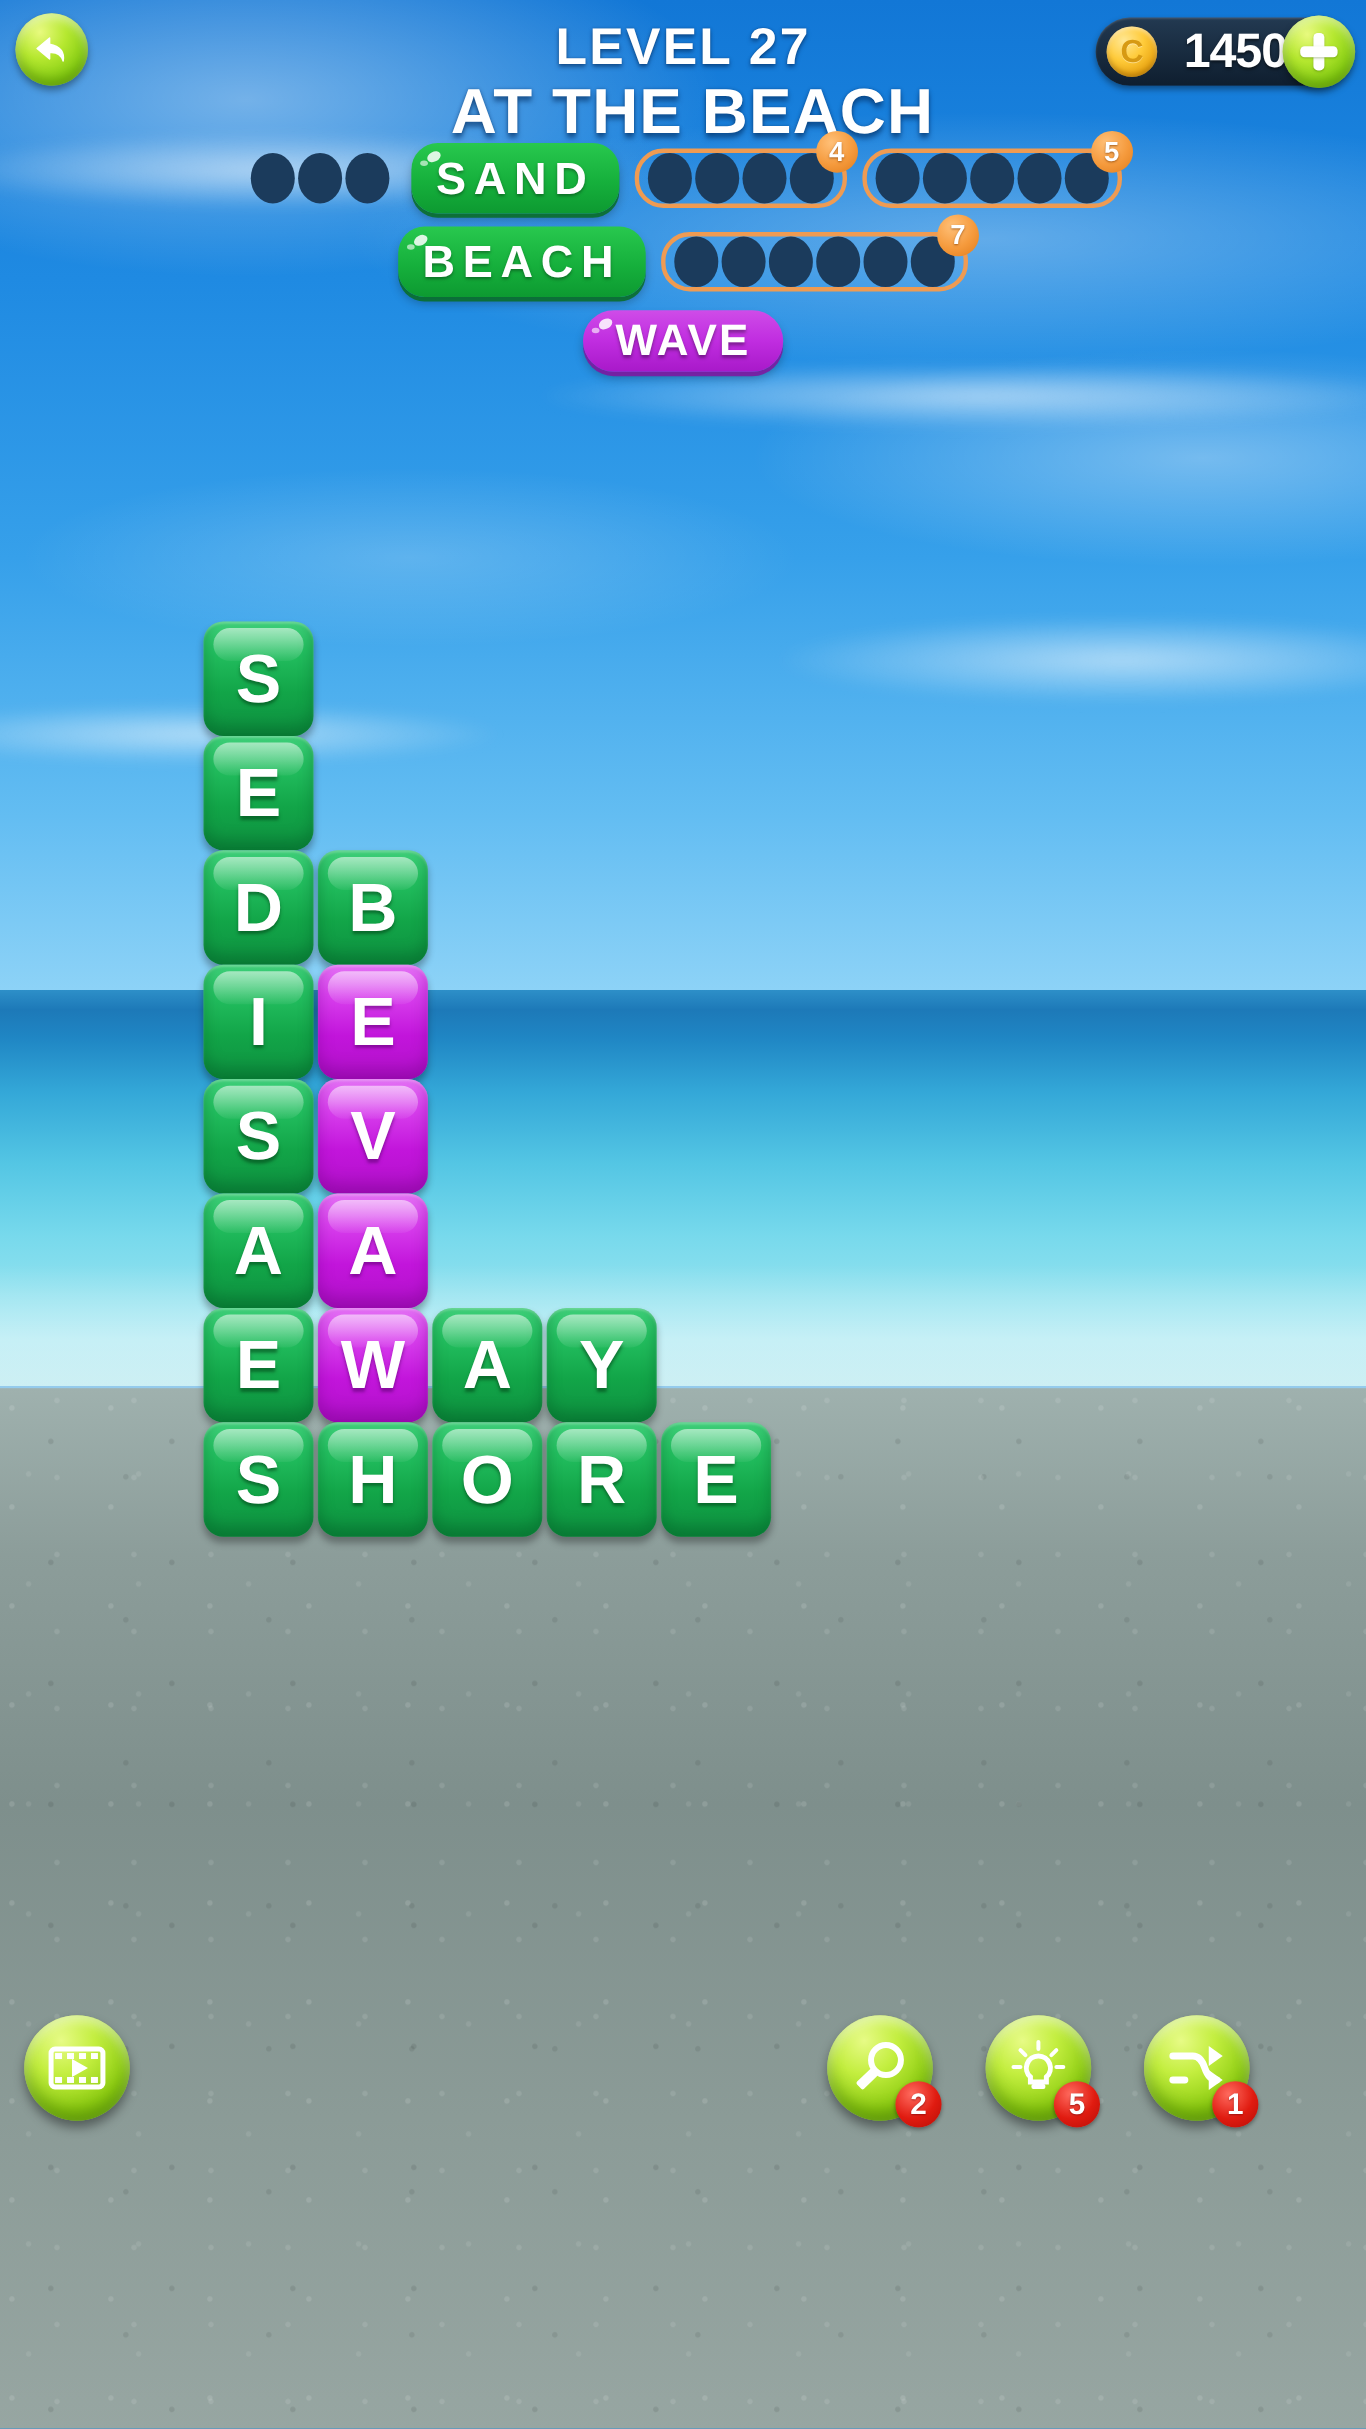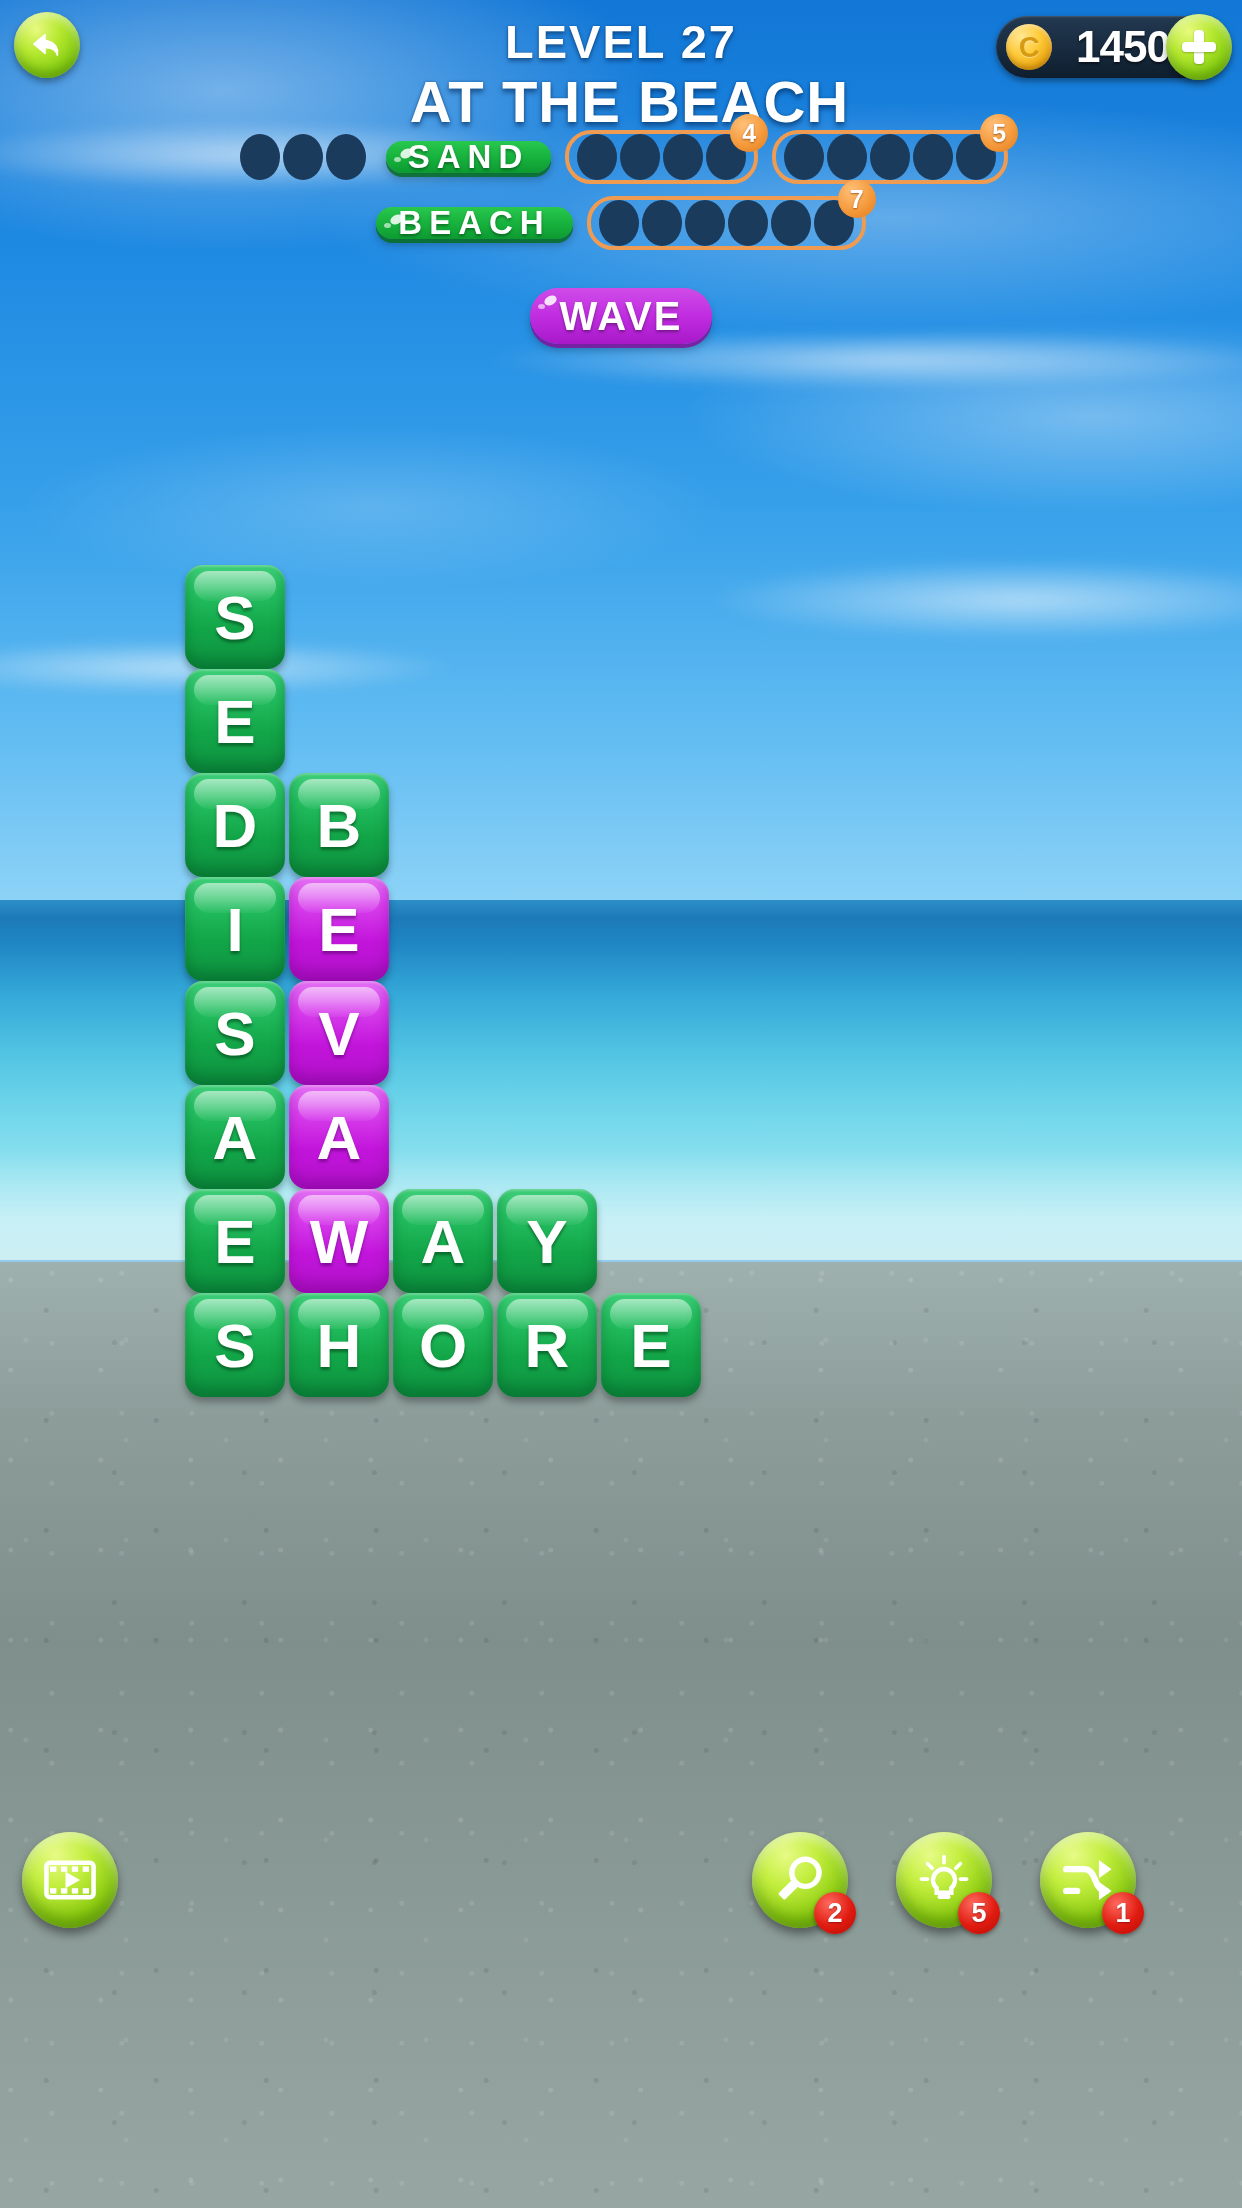--- a/index.html
+++ b/index.html
@@ -123,24 +123,24 @@
   .cnt-badge{
     position:absolute; right:-14px; top:-20px;
     width:38px; height:38px; border-radius:50%;
     background:radial-gradient(circle at 36% 28%, #ffc078 0%, #f59a3c 55%, #e07c1c 100%);
     color:#fff; font-size:25px; font-weight:bold;
     display:flex; align-items:center; justify-content:center;
     text-shadow:0 1px 2px rgba(130,60,0,.7);
   }
 
   .word-solved{
-    position:relative; height:32px; border-radius:24px;
+    position:relative; height:64px; border-radius:24px;
     display:flex; align-items:center; justify-content:center;
     padding:0 22px;
-    font-size:33px; font-weight:bold; color:#fff; letter-spacing:7px;
+    font-size:41px; font-weight:bold; color:#fff; letter-spacing:7px;
     text-shadow:0 2px 3px rgba(0,0,0,.35);
     background:linear-gradient(180deg,#28c84e 0%, #16b03c 55%, #0d9a31 100%);
     box-shadow:0 4px 0 rgba(8,110,35,.85), 0 6px 9px rgba(0,0,0,.25);
   }
   .word-solved .spark{
     position:absolute; left:14px; top:8px; width:13px; height:9px; border-radius:50%;
     background:rgba(255,255,255,.85); transform:rotate(-28deg);
   }
   .word-solved .spark2{
     position:absolute; left:8px; top:16px; width:7px; height:5px; border-radius:50%;
@@ -268,21 +268,21 @@
       <div class="word-unsolved boxed">
         <span class="dot"></span>
         <span class="dot"></span>
         <span class="dot"></span>
         <span class="dot"></span>
         <span class="dot"></span>
         <span class="dot"></span>
         <span class="cnt-badge">7</span>
       </div>
     </div>
-  <div class="slot-row" id="row3" style="margin-top:38px;">
+  <div class="slot-row" id="row3" style="margin-top:12px;">
       <div class="word-solved purple">
         <span class="spark"></span>
         <span class="spark2"></span>
         <span>WAVE</span>
       </div>
     </div>
 </div>
 
 <div id="grid">
     <div class="tile green" style="left: 185px; top: 565px;">

